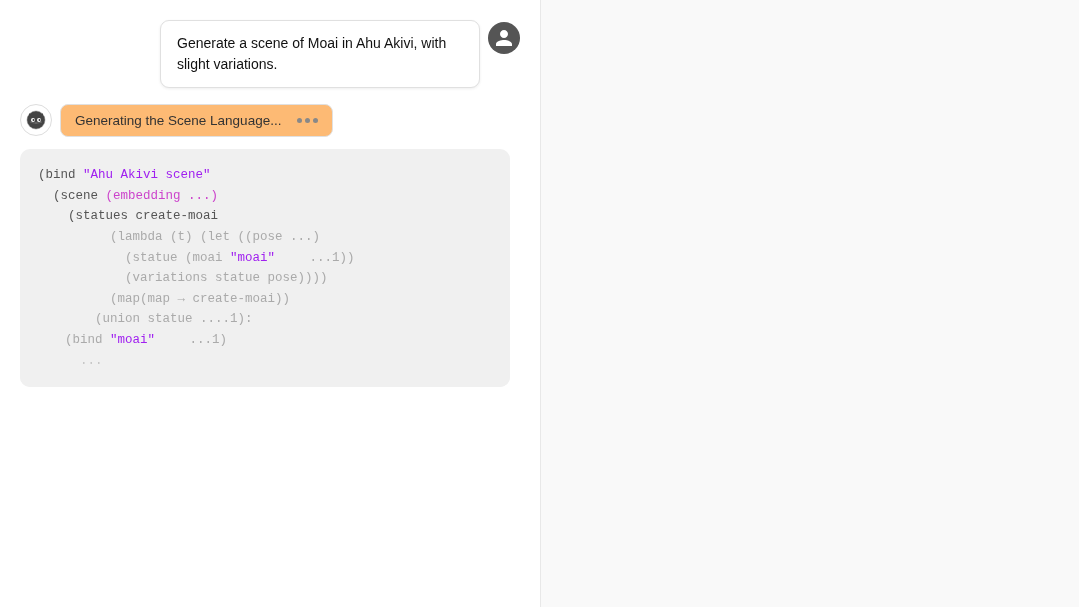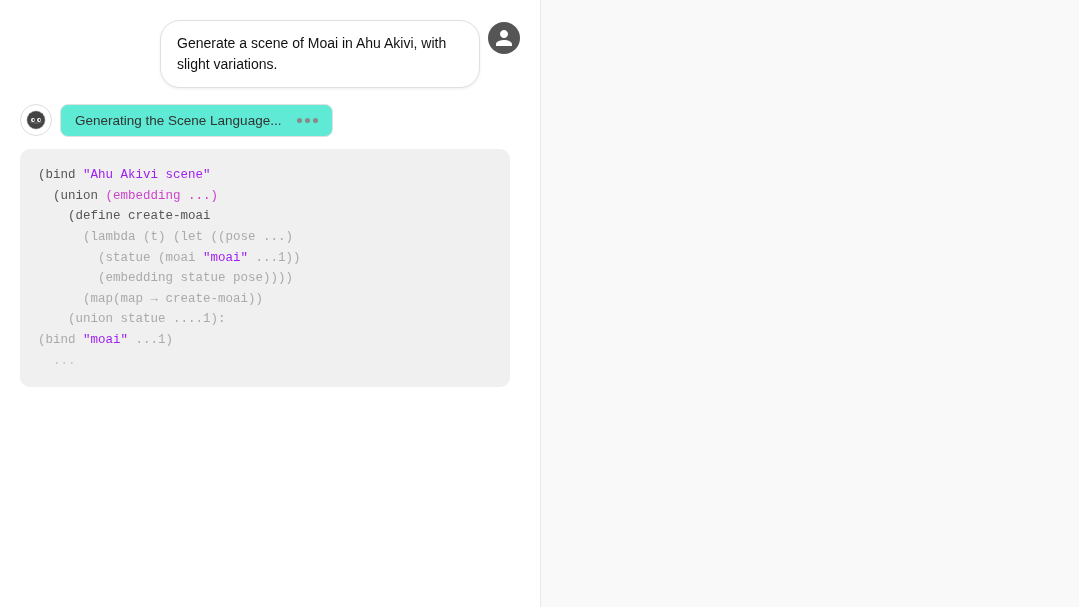--- a/index.html
+++ b/index.html
@@ -33,21 +33,21 @@
       display: flex;
       justify-content: flex-end;
       align-items: flex-start;
       margin-bottom: 16px;
       gap: 8px;
     }
 
     .user-bubble {
       background: #ffffff;
       border: 1px solid #e0e0e0;
-      border-radius: 20px;
+      border-radius: 9px;
       padding: 12px 16px;
       max-width: 320px;
       font-size: 14px;
       color: #111;
       line-height: 1.5;
       box-shadow: 0 1px 3px rgba(0,0,0,0.07);
     }
 
     .user-avatar {
       width: 32px;
@@ -81,21 +81,21 @@
       border-radius: 50%;
       background: #ffffff;
       border: 1px solid #ddd;
       display: flex;
       align-items: center;
       justify-content: center;
       flex-shrink: 0;
     }
 
     .bot-status-bubble {
-      background: #5eead4;
+      background: #fdba74;
       border: 1px solid #e0e0e0;
       border-radius: 8px;
       padding: 8px 14px;
       font-size: 13.5px;
       color: #333;
       display: flex;
       align-items: center;
       gap: 16px;
     }
 
@@ -136,21 +136,21 @@
       max-width: 490px;
       overflow: hidden;
       position: relative;
     }
 
     .code-line { display: block; white-space: pre; }
 
     .c-default { color: #555; }
     .c-string { color: #a020f0; }
     .c-special { color: #cc44cc; }
-    .c-faded { color: #aaa; }
+    .c-faded { color: #aaa; margin-left: 27px; }
 
     
     .code-block::after {
       content: '';
       position: absolute;
       bottom: 0;
       left: 0;
       right: 0;
       height: 40px;
       background: linear-gradient(transparent, #f0f0f0);
@@ -198,25 +198,25 @@
       <div class="dot-loader">
         <span></span>
           <span></span>
           <span></span>
       </div>
     </div>
   </div>
 
   <div class="code-block">
     <span class="code-line"><span class="c-default">(bind </span><span class="c-string">"Ahu Akivi scene"</span></span>
-    <span class="code-line"><span class="c-default">  (union </span><span class="c-special">(embedding ...)</span></span>
-    <span class="code-line"><span class="c-default">    (define create-moai</span></span>
+    <span class="code-line"><span class="c-default">  (scene </span><span class="c-special">(embedding ...)</span></span>
+    <span class="code-line"><span class="c-default">    (statues create-moai</span></span>
     <span class="code-line"><span class="c-faded">      (lambda (t) (let ((pose ...)</span></span>
     <span class="code-line"><span class="c-faded">        (statue (moai </span><span class="c-string">"moai"</span><span class="c-faded"> ...1))</span></span>
-    <span class="code-line"><span class="c-faded">        (embedding statue pose))))</span></span>
+    <span class="code-line"><span class="c-faded">        (variations statue pose))))</span></span>
     <span class="code-line"><span class="c-faded">      (map(map → create-moai))</span></span>
     <span class="code-line"><span class="c-faded">    (union statue ....1):</span></span>
     <span class="code-line"><span class="c-faded">(bind </span><span class="c-string">"moai"</span><span class="c-faded"> ...1)</span></span>
     <span class="code-line"><span class="c-faded">  ...</span></span>
   </div>
 
 </div>
 
 <div class="right-panel">
 </div>

